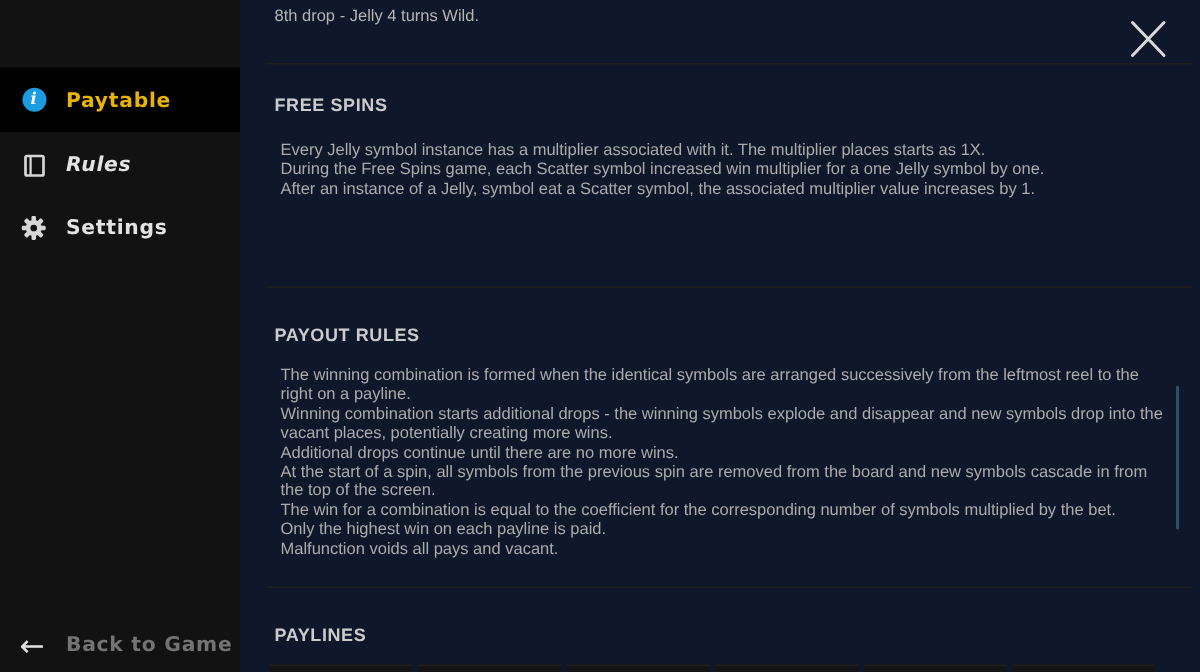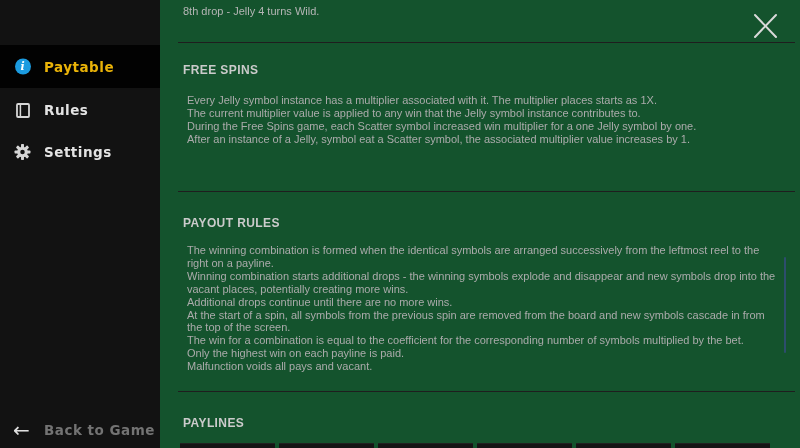--- a/index.html
+++ b/index.html
@@ -12,21 +12,21 @@
   
   .sidebar {
     position:absolute; left:0; top:0; width:160px; height:448px;
     background:#121212;
   }
   .menu-item {
     position:absolute; left:0; width:160px; height:42px; cursor:pointer;
   }
   .menu-item.active { background:#020202; }
   .mi-paytable { top:45px; height:43px; }
-  .mi-rules    { top:89px;  }
+  .mi-rules    { top:89px;font-style:italic;  }
   .mi-settings { top:131px;padding-left:12px; }
   .menu-icon {
     position:absolute; left:14px; top:50%; transform:translateY(-50%);
     width:17px; height:17px; display:flex; align-items:center; justify-content:center;
   }
   .menu-label {
     position:absolute; left:44px; top:50%; transform:translateY(-50%);
     font-size:13.5px; font-weight:bold; letter-spacing:0.5px; color:#e3e3e3;
     font-family:"DejaVu Sans", sans-serif;
   }
@@ -44,21 +44,21 @@
     position:absolute; left:13px; top:50%; transform:translateY(-50%);
     color:#e0e0e0; font-size:20px; line-height:1; font-family:"DejaVu Sans", sans-serif;
   }
   .back-label {
     position:absolute; left:44px; top:50%; transform:translateY(-50%);
     font-size:13.5px; font-weight:bold; letter-spacing:0.5px; color:#737373;
     font-family:"DejaVu Sans", sans-serif;
   }
 
   
-  .content { position:absolute; left:160px; top:0; width:640px; height:448px; background:#14532d; }
+  .content { position:absolute; left:160px; top:0; width:640px; height:448px; background:#0f172a; }
   .fragment {
     position:absolute; left:23px; top:5px; width:592px;
     font-size:11px; color:#b5b5b5; line-height:12.9px;
   }
   .divider { position:absolute; left:18px; width:617px; height:1px; background:#1e1e1e; }
   .d1 { top:42px; } .d2 { top:191px; } .d3 { top:391px; }
   .close-btn {
     position:absolute; left:590px; top:11px; width:30px; height:30px; cursor:pointer;
     display:flex; align-items:center; justify-content:center;
   }
@@ -140,21 +140,20 @@
 
     <div class="close-btn">
       <svg width="30" height="30" viewBox="0 0 30 30">
         <path d="M5 4 L26 26 M26 4 L5 26" stroke="#d9d9d9" stroke-width="2" stroke-linecap="round" fill="none"></path>
       </svg>
     </div>
 
     <div class="sec-title t1">FREE SPINS</div>
     <div class="sec-body b1">
         <div class="para">Every Jelly symbol instance has a multiplier associated with it. The multiplier places starts as 1X.</div>
-        <div class="para">The current multiplier value is applied to any win that the Jelly symbol instance contributes to.</div>
         <div class="para">During the Free Spins game, each Scatter symbol increased win multiplier for a one Jelly symbol by one.</div>
         <div class="para">After an instance of a Jelly, symbol eat a Scatter symbol, the associated multiplier value increases by 1.</div>
       </div>
 
     <div class="divider d2"></div>
 
     <div class="sec-title t2">PAYOUT RULES</div>
     <div class="sec-body b2">
         <div class="para">The winning combination is formed when the identical symbols are arranged successively from the leftmost reel to the right on a payline.</div>
         <div class="para">Winning combination starts additional drops - the winning symbols explode and disappear and new symbols drop into the vacant places, potentially creating more wins.</div>

